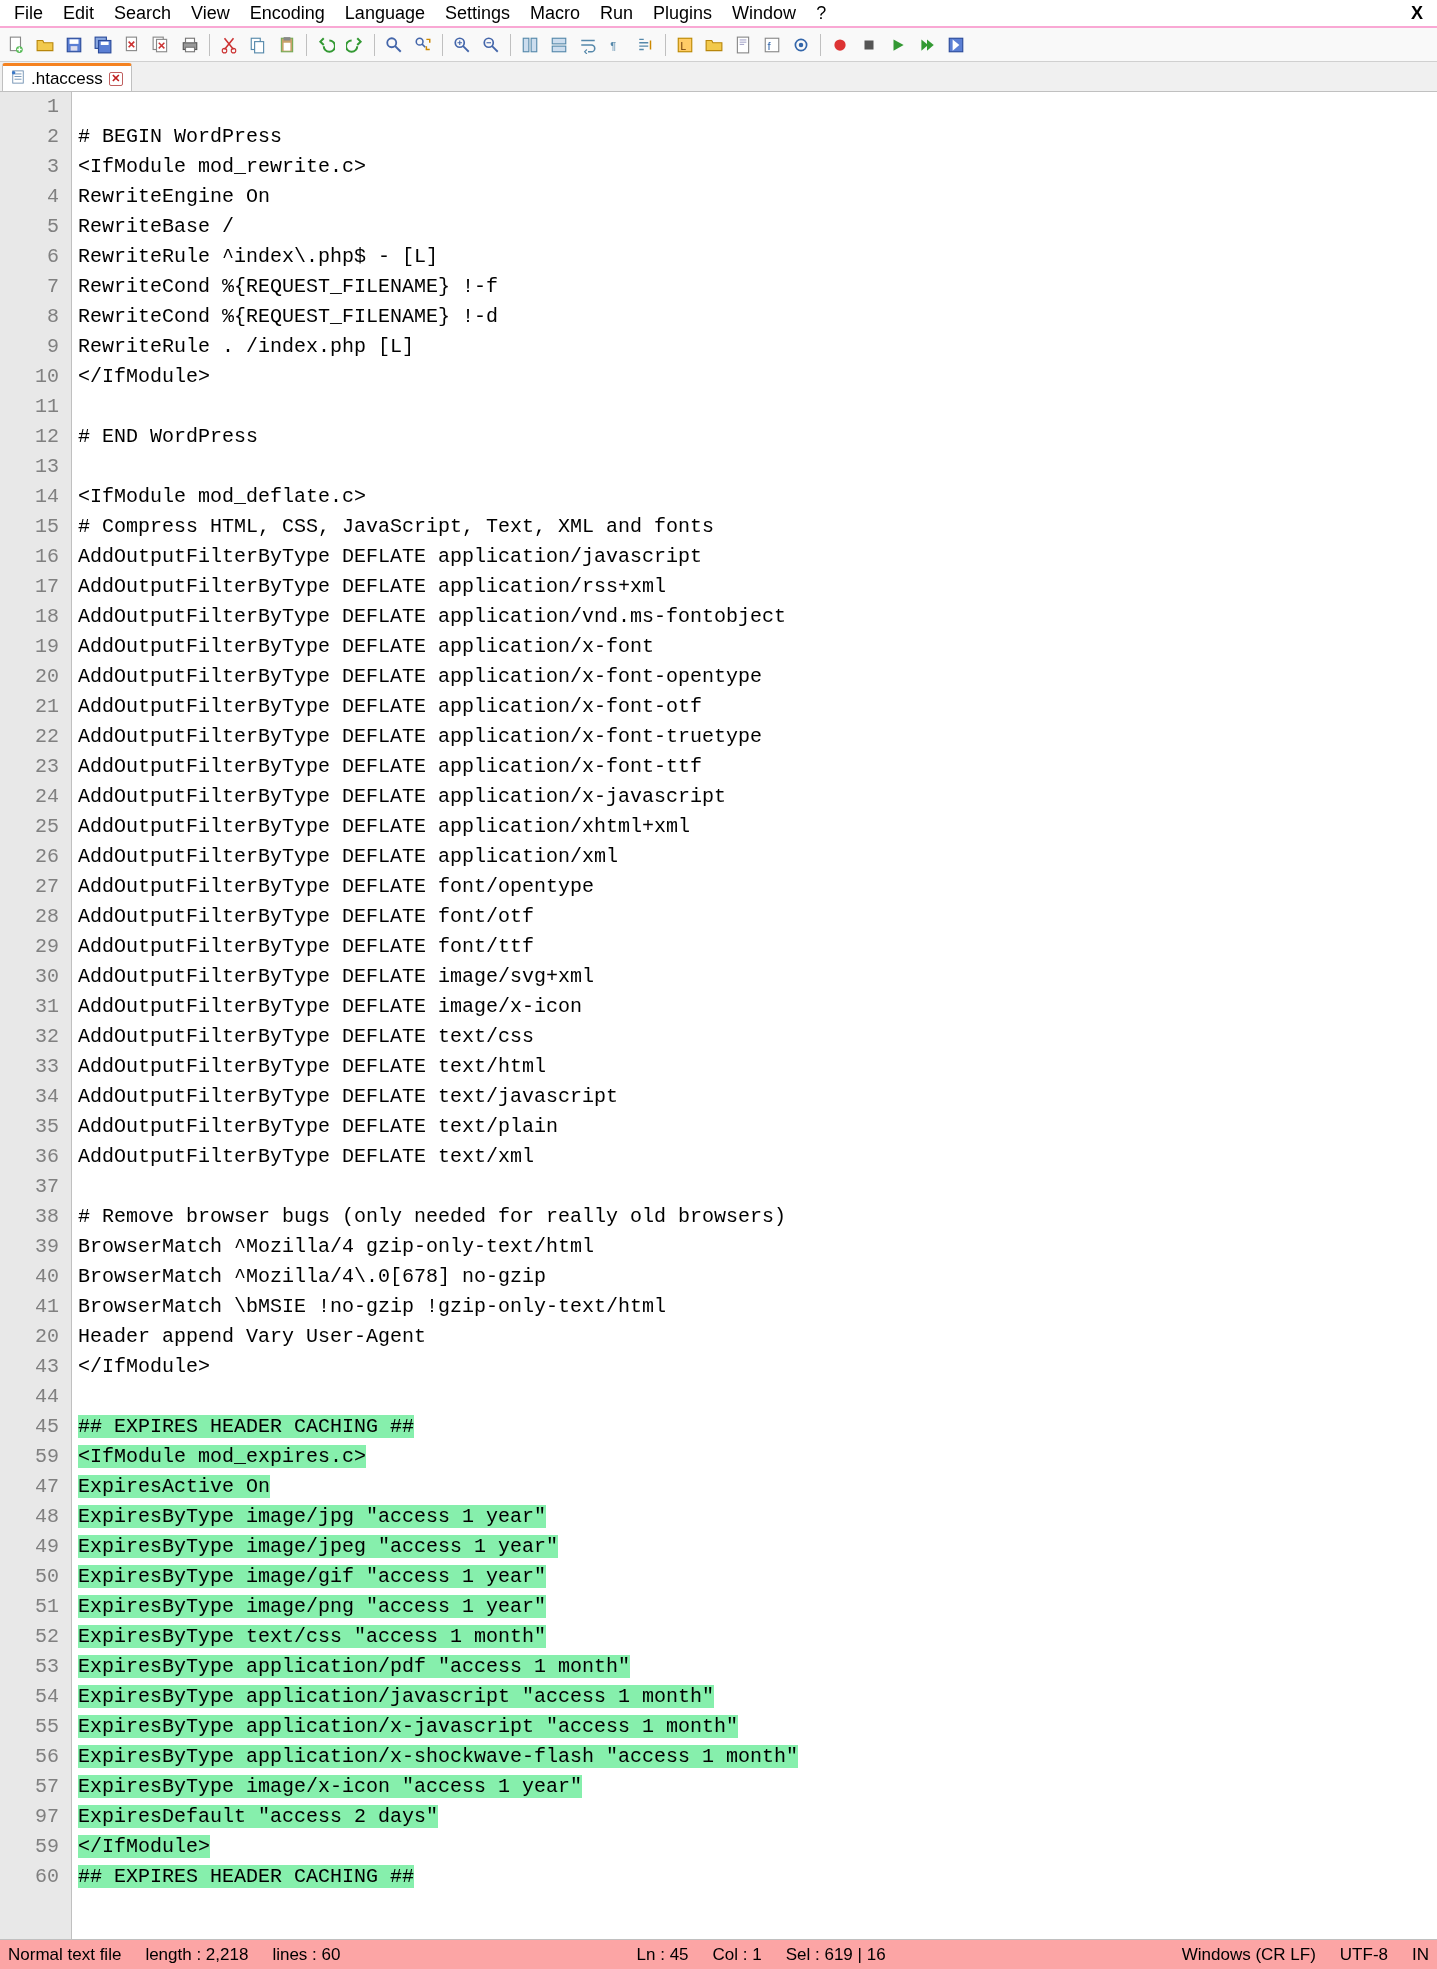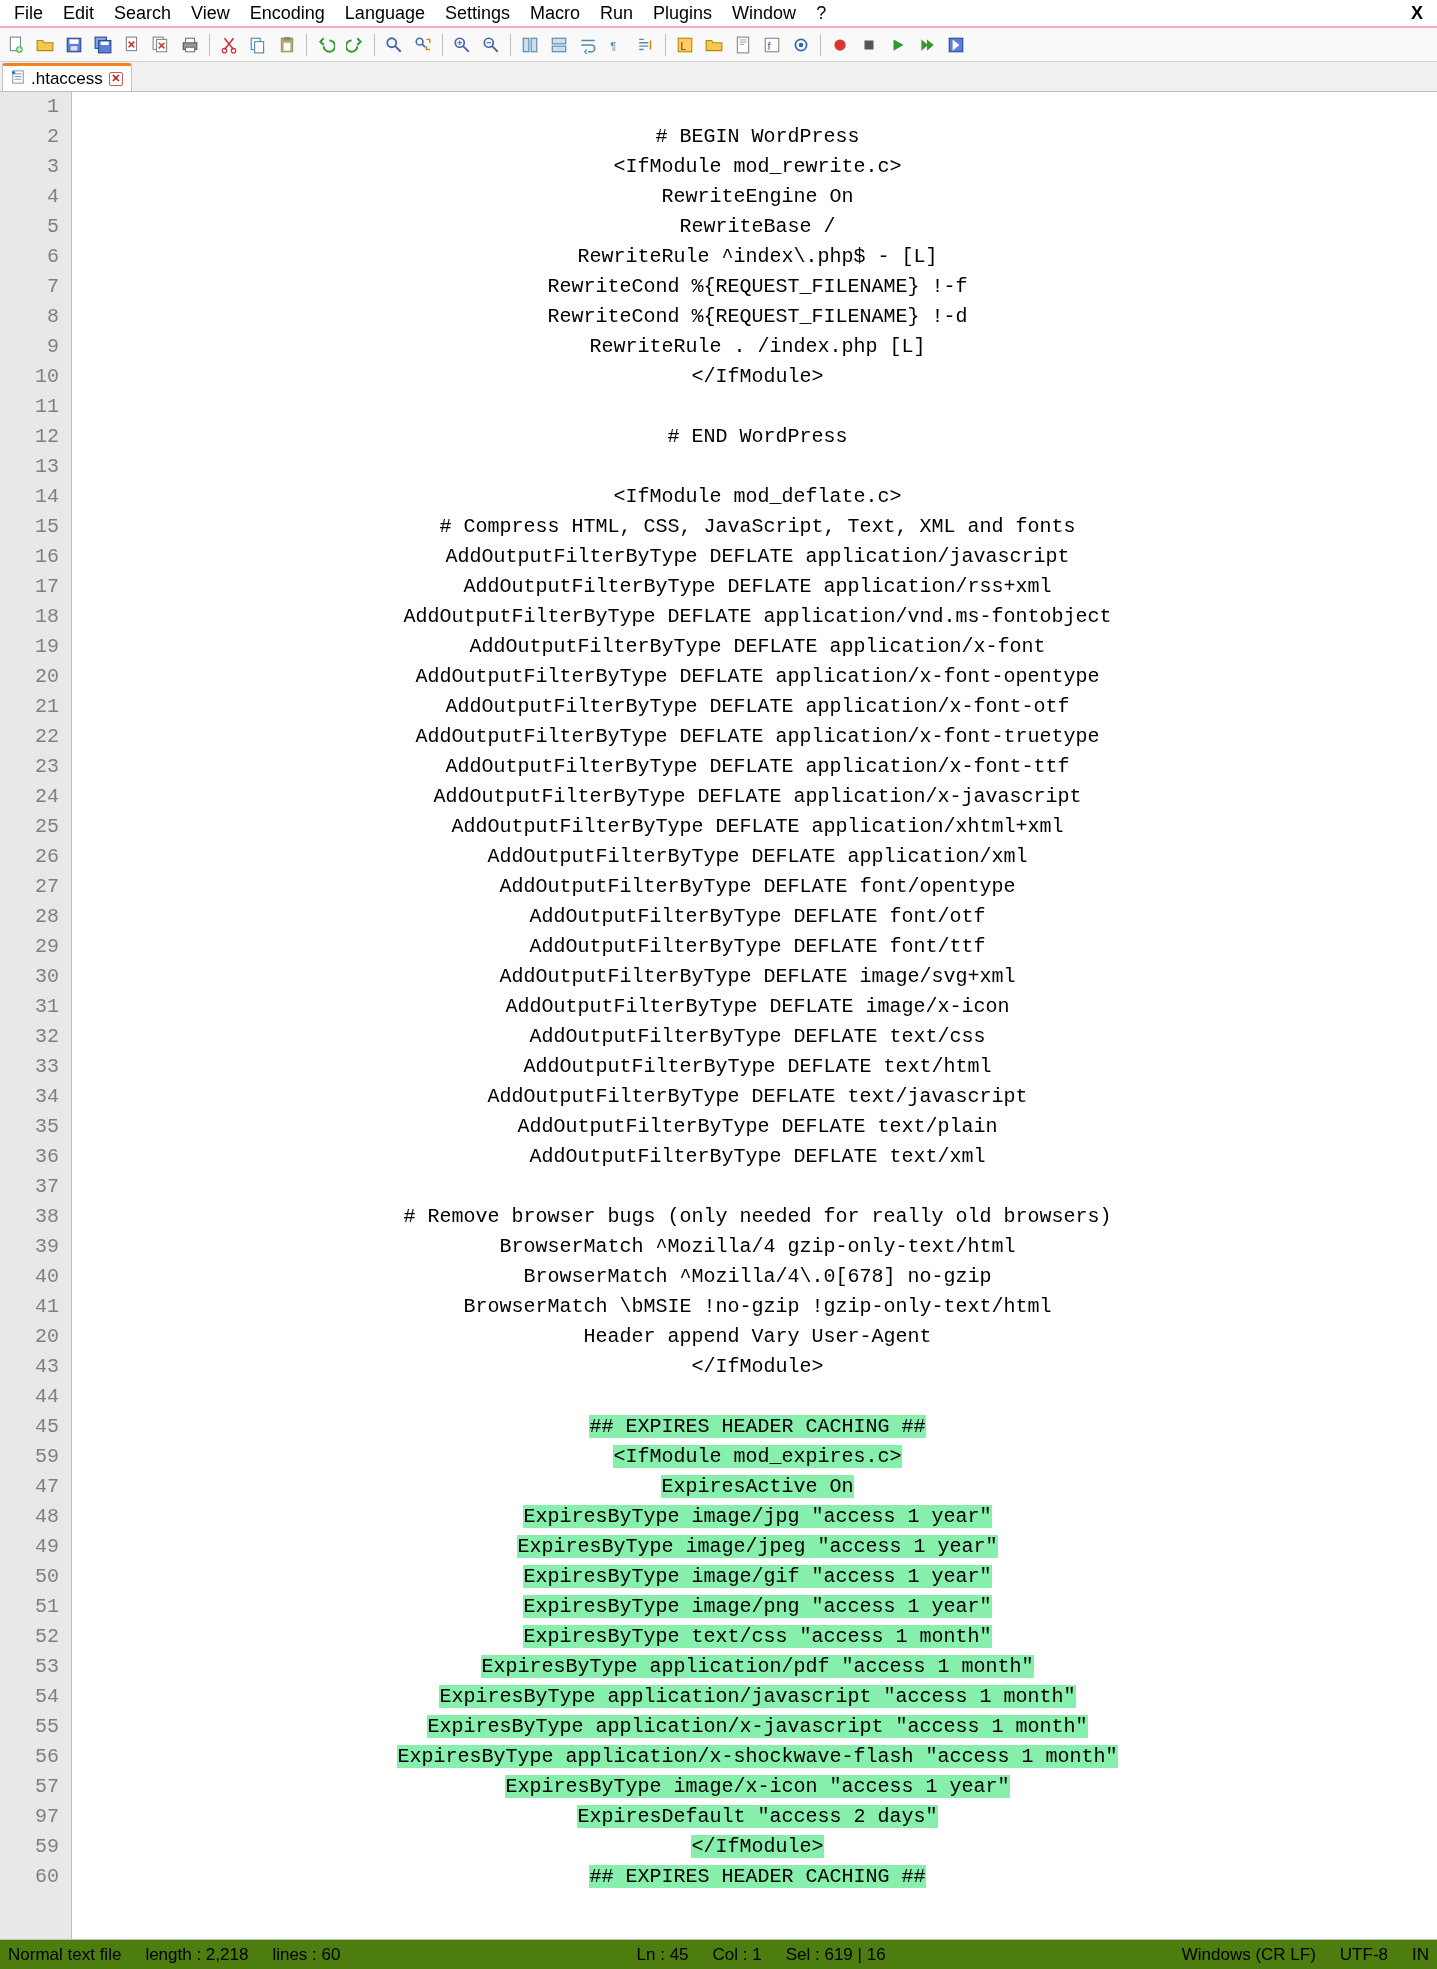--- a/index.html
+++ b/index.html
@@ -99,36 +99,36 @@
   border-right: 1px solid #c0c0c0;
   user-select: none;
 }
 .gutter div { height: 30px; }
 .code {
   flex: 1;
   white-space: pre;
   padding-left: 6px;
   position: relative;
 }
-.line { height: 30px; position: relative; text-align: center; }
+.line { height: 30px; position: relative; }
 .line.current::before {
   content:"";
   position:absolute;
   left:-6px; right:0; top:0; bottom:0;
   background:#e8e8ff;
   z-index:-1;
 }
 .sel {
   background:#86efac;
 }
 .statusbar {
   display: flex;
   align-items: center;
   height: 30px;
-  background: #4d7c0f;
+  background: #fca5a5;
   border-top: 1px solid #c0c0c0;
   font-size: 17px;
   padding: 0 8px;
   gap: 24px;
 }
 .statusbar .sb-cell { white-space: nowrap; }
 .statusbar .flex { flex:1; }
 </style>
 </head>
 <body>

